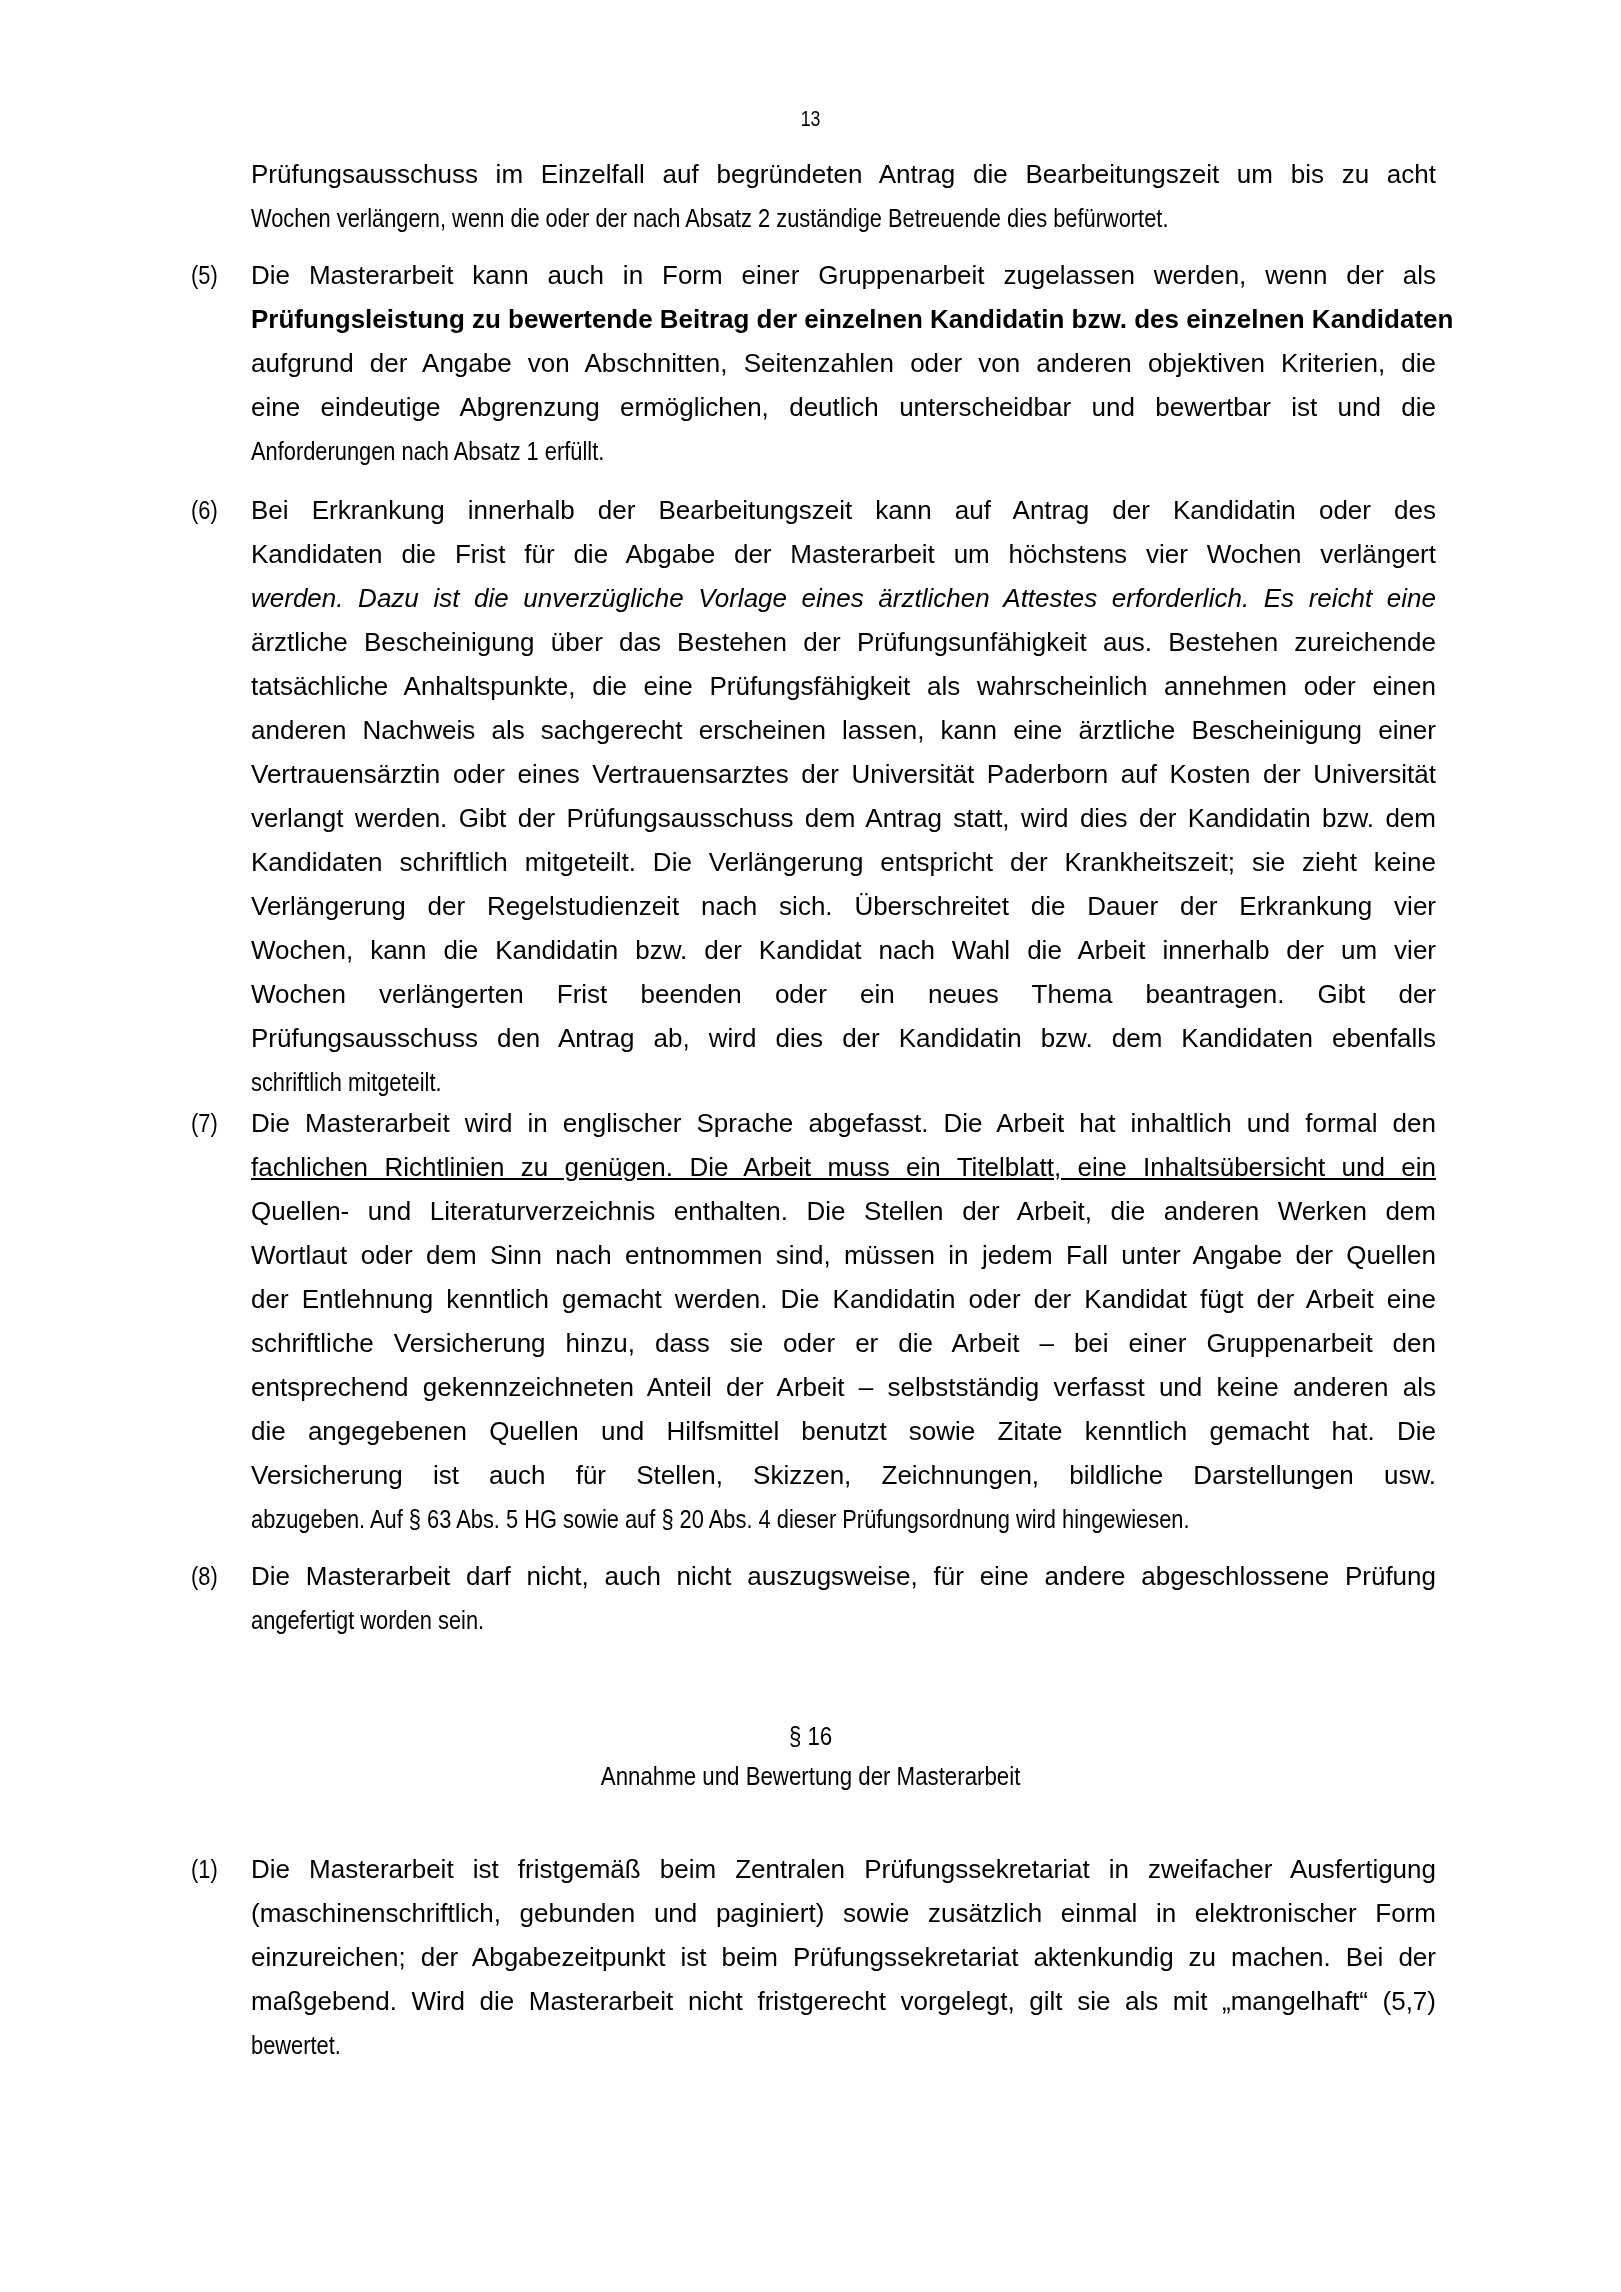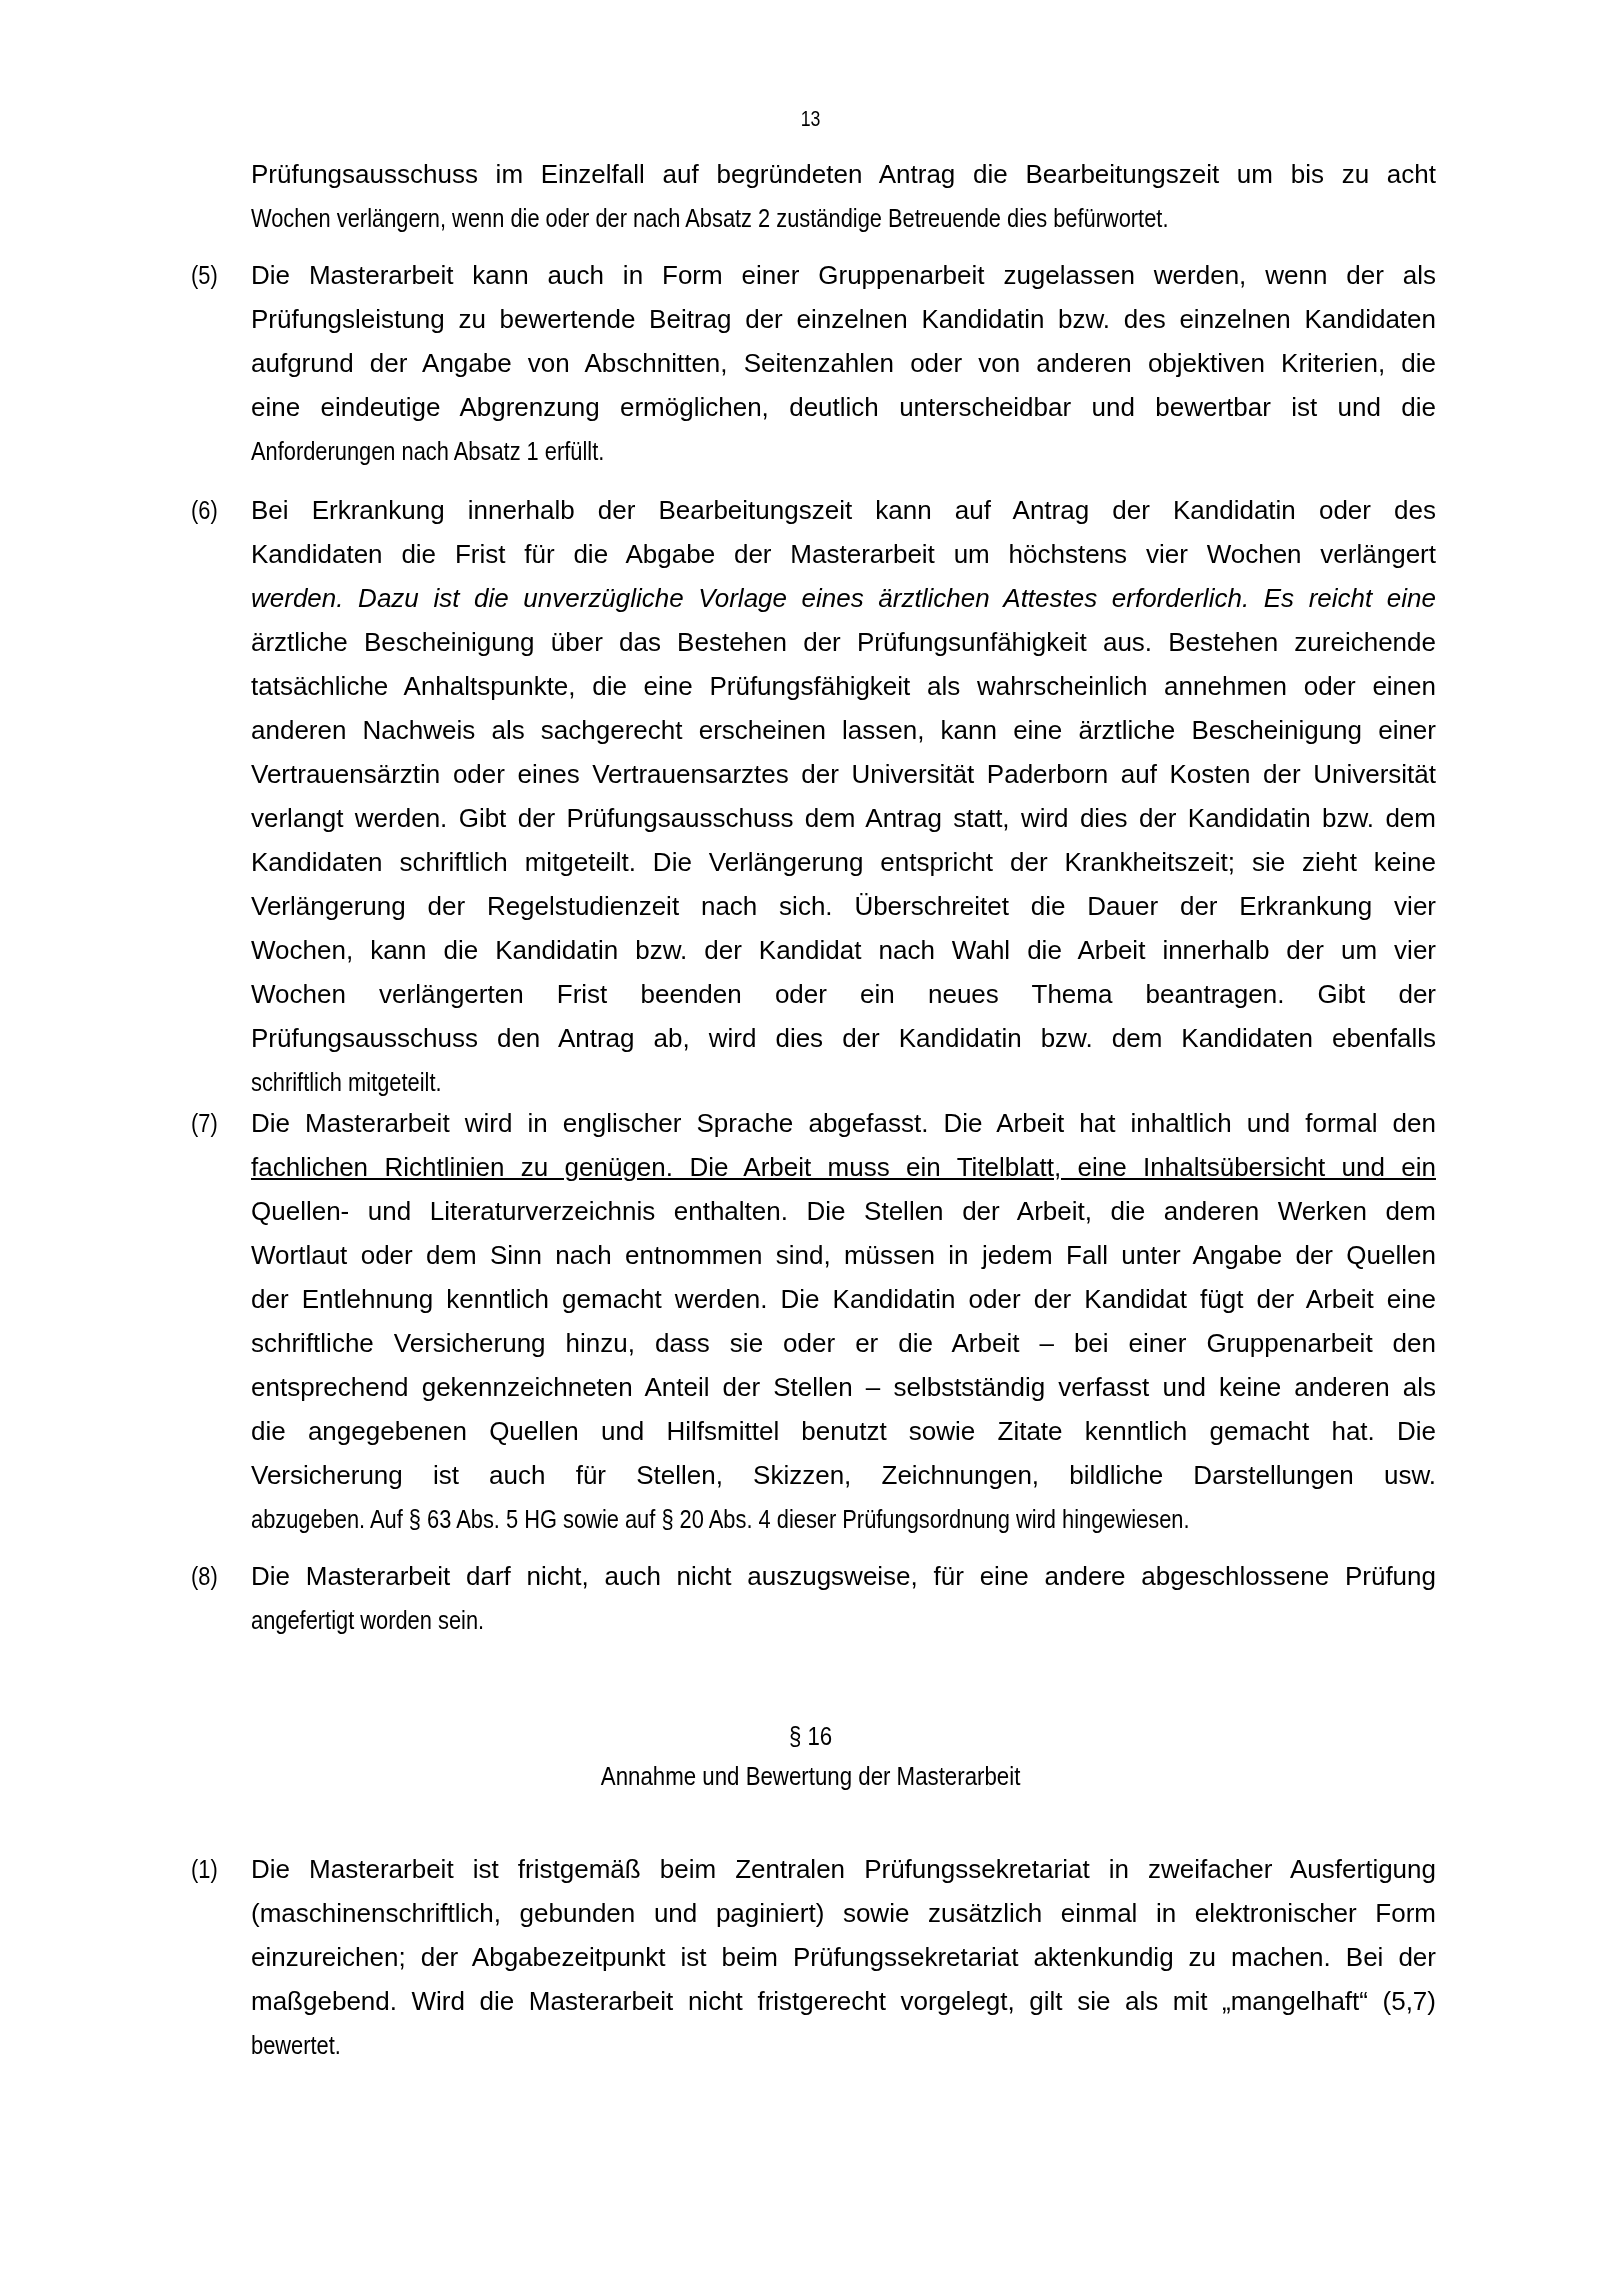--- a/index.html
+++ b/index.html
@@ -43,21 +43,21 @@
       <span class="line" style="transform: scaleX(1); transform-origin: 0px 0px; width: 1185px;"><span>Prüfungsausschuss im Einzelfall auf begründeten Antrag die Bearbeitungszeit um bis zu acht</span></span>
       <span class="line last" style="transform: scaleX(0.84); transform-origin: 0px 0px; width: 989px;"><span>Wochen verlängern, wenn die oder der nach Absatz 2 zuständige Betreuende dies befürwortet.</span></span>
     </div>
   </div>
 
   <div class="block" style="top:253px;">
     <div class="para">
       <div class="para-num" style="transform: scaleX(0.84); transform-origin: 0px 0px;">(5)</div>
       <div class="para-body">
         <span class="line" style="transform: scaleX(1); transform-origin: 0px 0px; width: 1185px;">Die Masterarbeit kann auch in Form einer Gruppenarbeit zugelassen werden, wenn der als</span>
-        <span class="line" style="transform: scaleX(1); transform-origin: 0px 0px; width: 1185px;">Prüfungsleistung zu bewertende Beitrag der einzelnen Kandidatin bzw. des einzelnen Kandidaten</span>
+        <span class="line" style="transform: scaleX(1); transform-origin: 0px 0px; width: 1185px; font-weight: bold;">Prüfungsleistung zu bewertende Beitrag der einzelnen Kandidatin bzw. des einzelnen Kandidaten</span>
         <span class="line" style="transform: scaleX(1); transform-origin: 0px 0px; width: 1185px;">aufgrund der Angabe von Abschnitten, Seitenzahlen oder von anderen objektiven Kriterien, die</span>
         <span class="line" style="transform: scaleX(1); transform-origin: 0px 0px; width: 1185px;">eine eindeutige Abgrenzung ermöglichen, deutlich unterscheidbar und bewertbar ist und die</span>
         <span class="line last" style="transform: scaleX(0.84); transform-origin: 0px 0px; width: 397px;">Anforderungen nach Absatz 1 erfüllt.</span>
       </div>
     </div>
   </div>
 
   <div class="block" style="top:488px;">
     <div class="para">
       <div class="para-num" style="transform: scaleX(0.84); transform-origin: 0px 0px;">(6)</div>
@@ -83,21 +83,21 @@
   <div class="block" style="top:1101px;">
     <div class="para">
       <div class="para-num" style="transform: scaleX(0.84); transform-origin: 0px 0px;">(7)</div>
       <div class="para-body">
         <span class="line" style="transform: scaleX(1); transform-origin: 0px 0px; width: 1185px;">Die Masterarbeit wird in englischer Sprache abgefasst. Die Arbeit hat inhaltlich und formal den</span>
         <span class="line" style="transform: scaleX(1); transform-origin: 0px 0px; width: 1185px; text-decoration: underline;">fachlichen Richtlinien zu genügen. Die Arbeit muss ein Titelblatt, eine Inhaltsübersicht und ein</span>
         <span class="line" style="transform: scaleX(1); transform-origin: 0px 0px; width: 1185px;">Quellen- und Literaturverzeichnis enthalten. Die Stellen der Arbeit, die anderen Werken dem</span>
         <span class="line" style="transform: scaleX(1); transform-origin: 0px 0px; width: 1185px;">Wortlaut oder dem Sinn nach entnommen sind, müssen in jedem Fall unter Angabe der Quellen</span>
         <span class="line" style="transform: scaleX(1); transform-origin: 0px 0px; width: 1185px;">der Entlehnung kenntlich gemacht werden. Die Kandidatin oder der Kandidat fügt der Arbeit eine</span>
         <span class="line" style="transform: scaleX(1); transform-origin: 0px 0px; width: 1185px;">schriftliche Versicherung hinzu, dass sie oder er die Arbeit – bei einer Gruppenarbeit den</span>
-        <span class="line" style="transform: scaleX(1); transform-origin: 0px 0px; width: 1185px;">entsprechend gekennzeichneten Anteil der Stellen – selbstständig verfasst und keine anderen als</span>
+        <span class="line" style="transform: scaleX(1); transform-origin: 0px 0px; width: 1185px;">entsprechend gekennzeichneten Anteil der Arbeit – selbstständig verfasst und keine anderen als</span>
         <span class="line" style="transform: scaleX(1); transform-origin: 0px 0px; width: 1185px;">die angegebenen Quellen und Hilfsmittel benutzt sowie Zitate kenntlich gemacht hat. Die</span>
         <span class="line" style="transform: scaleX(1); transform-origin: 0px 0px; width: 1185px;">Versicherung ist auch für Stellen, Skizzen, Zeichnungen, bildliche Darstellungen usw.</span>
         <span class="line last" style="transform: scaleX(0.84); transform-origin: 0px 0px; width: 1026px;">abzugeben. Auf § 63 Abs. 5 HG sowie auf § 20 Abs. 4 dieser Prüfungsordnung wird hingewiesen.</span>
       </div>
     </div>
   </div>
 
   <div class="block" style="top:1554px;">
     <div class="para">
       <div class="para-num" style="transform: scaleX(0.84); transform-origin: 0px 0px;">(8)</div>

